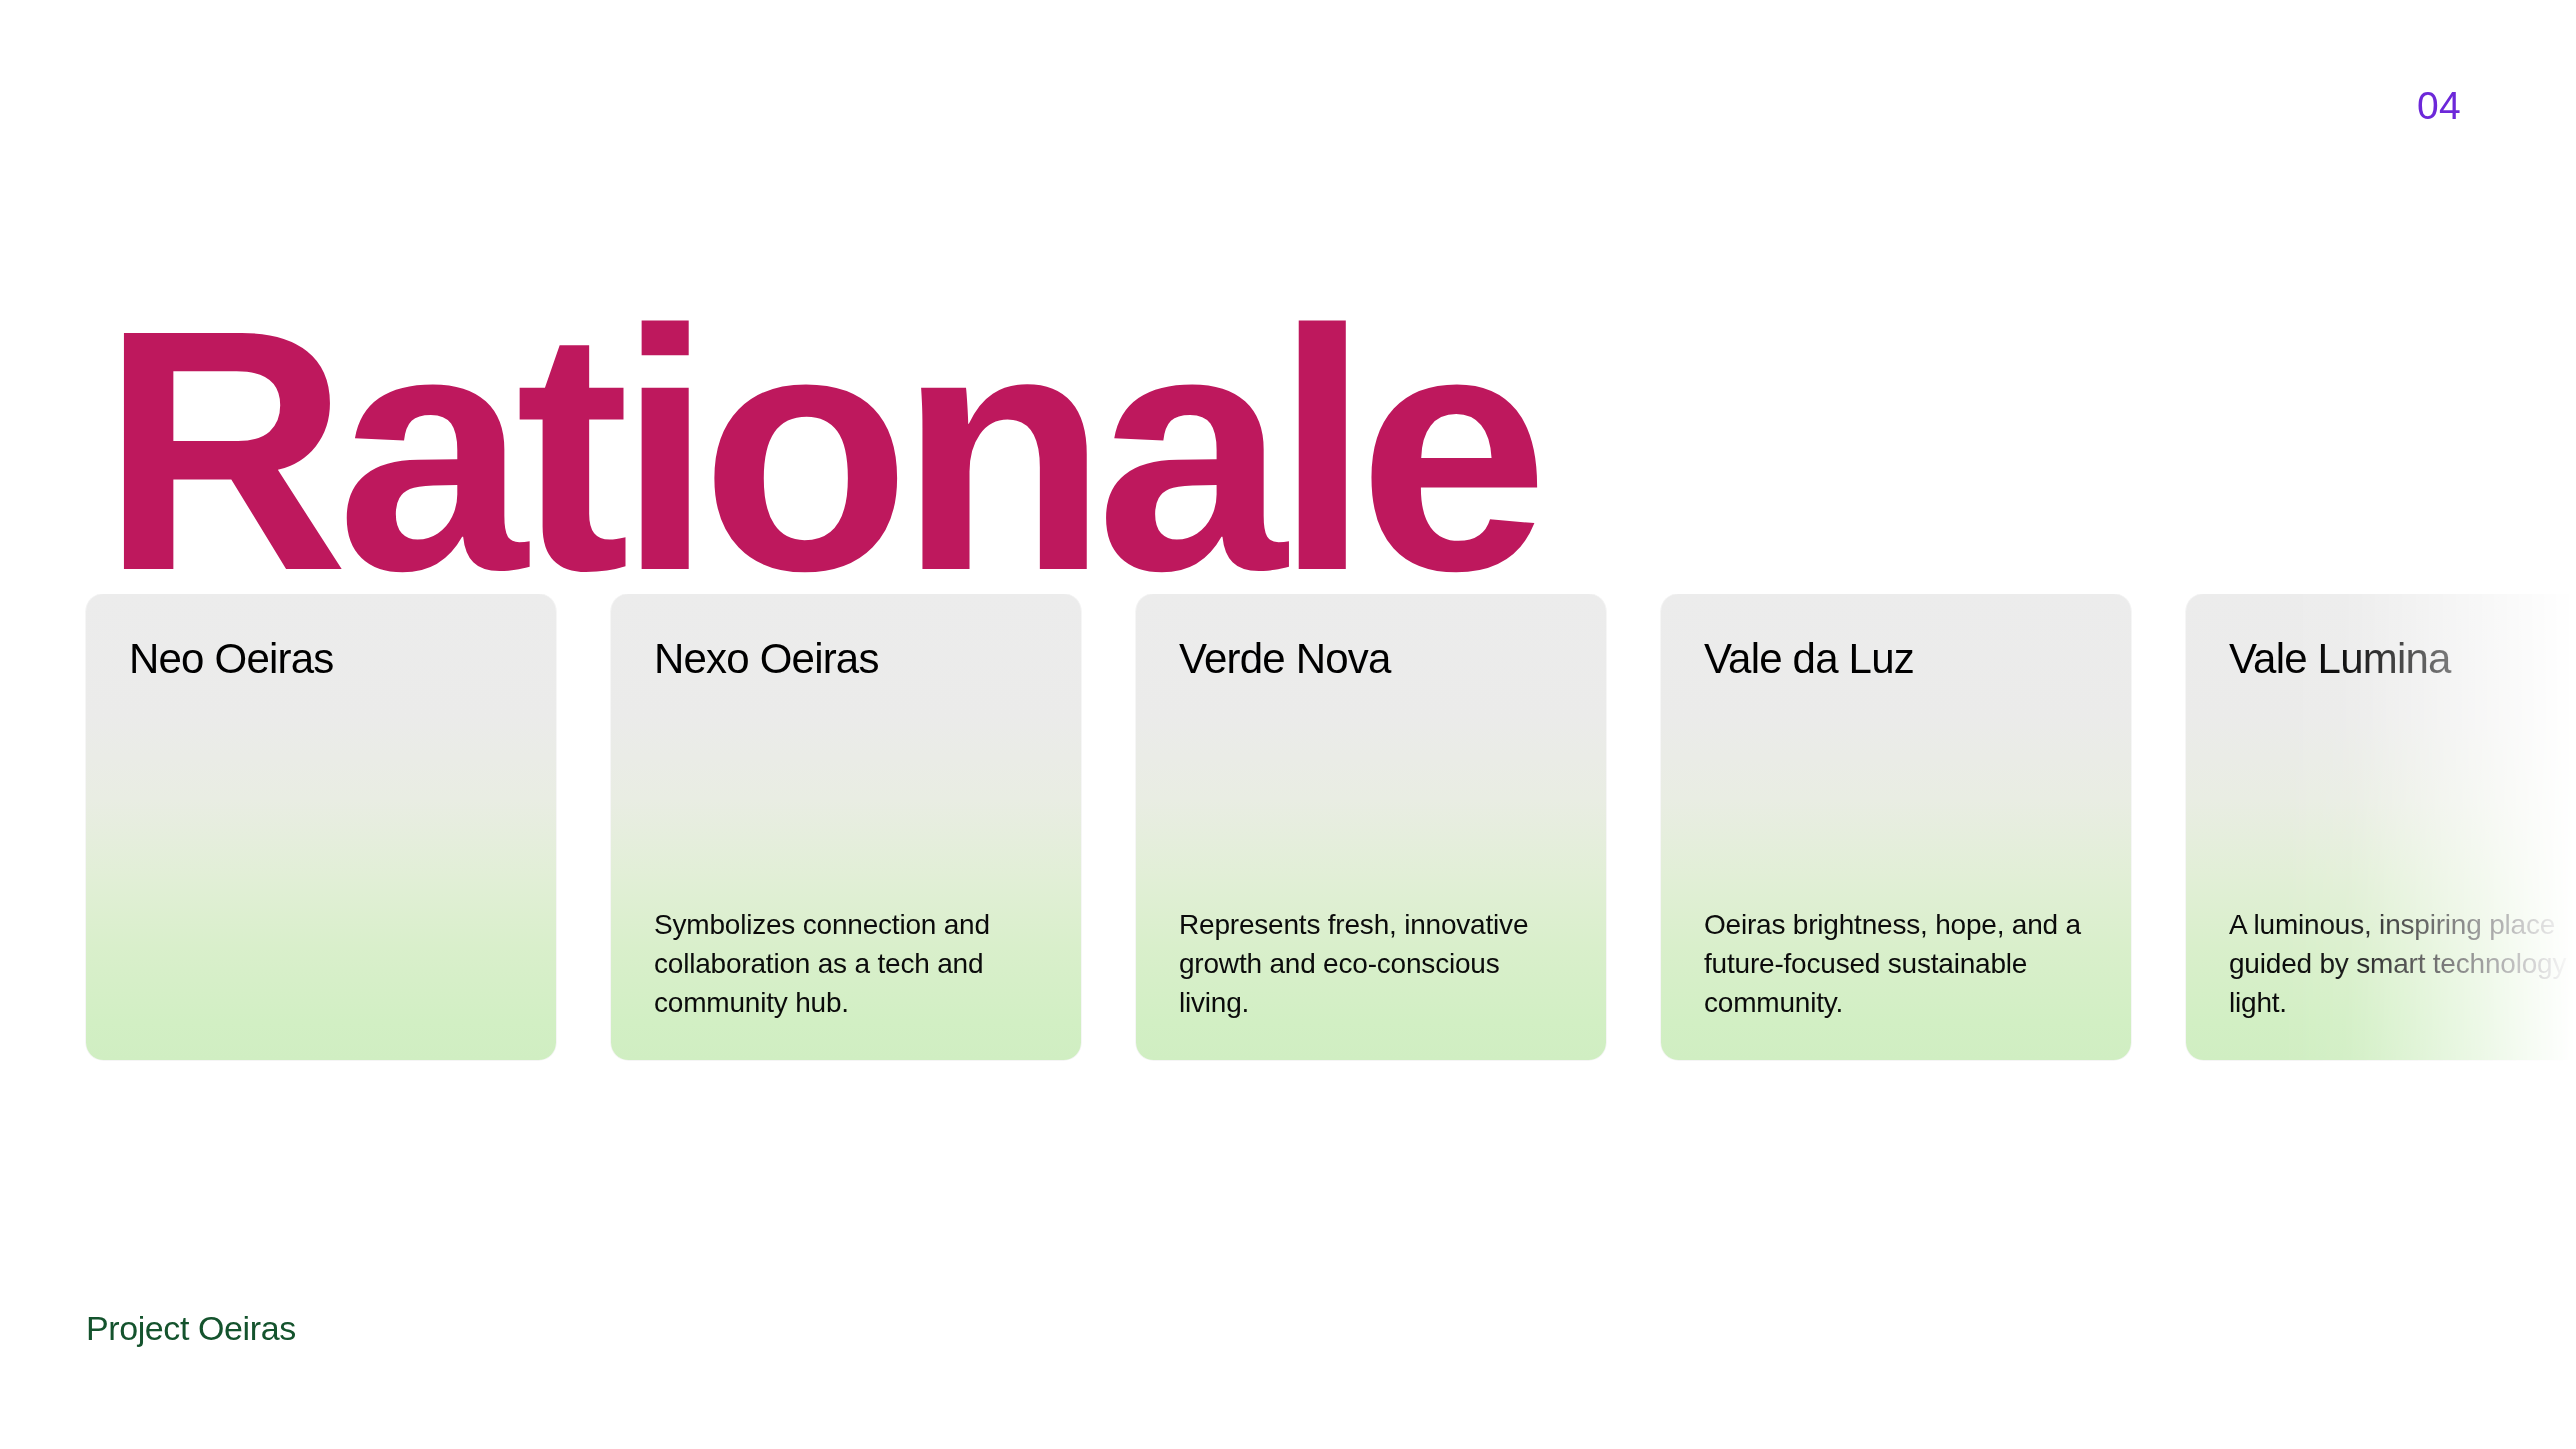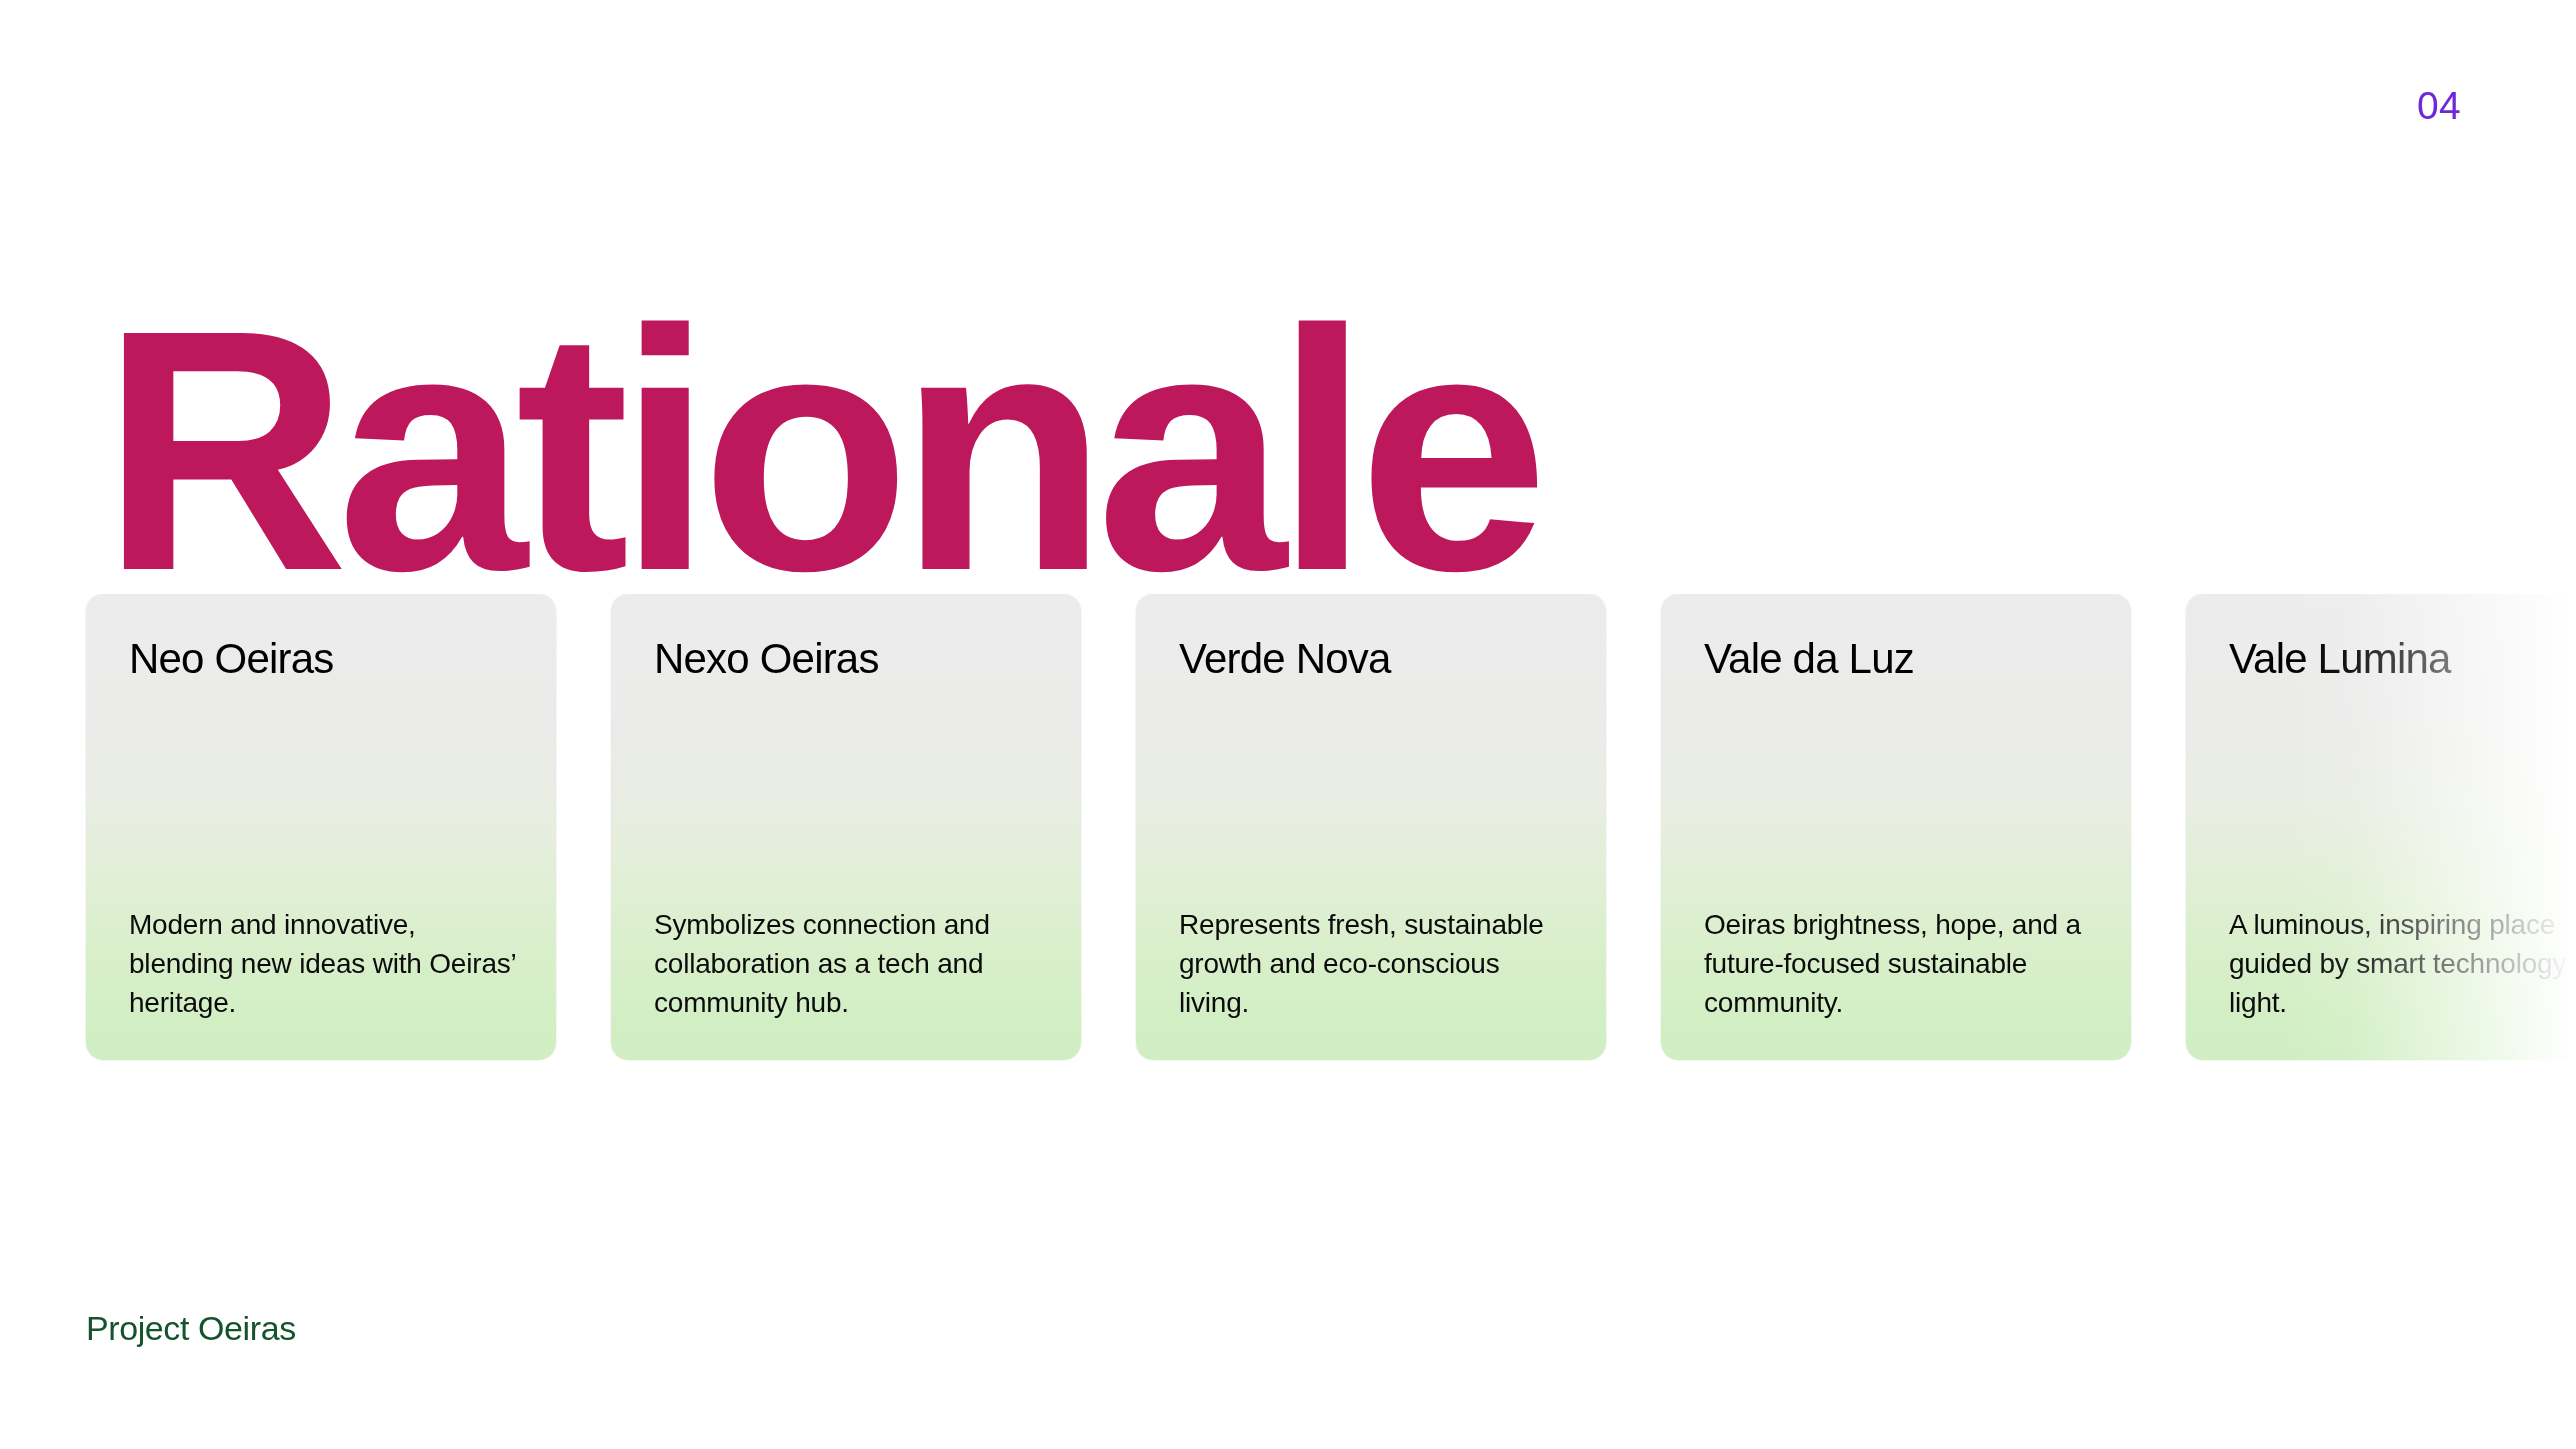--- a/index.html
+++ b/index.html
@@ -141,31 +141,30 @@
 
   <div class="page-number">04</div>
 
   <h1 class="slide-title">Rationale</h1>
 
   <div class="cards-rail">
     <div class="cards-track">
 
       <div class="card">
         <div class="card-title">Neo Oeiras</div>
-        <div class="card-desc">Modern and innovative, blending new ideas with Oeiras’ heritage.</div>
       </div>
 
       <div class="card">
         <div class="card-title">Nexo Oeiras</div>
         <div class="card-desc">Symbolizes connection and collaboration as a tech and community hub.</div>
       </div>
 
       <div class="card">
         <div class="card-title">Verde Nova</div>
-        <div class="card-desc">Represents fresh, sustainable growth and eco-conscious living.</div>
+        <div class="card-desc">Represents fresh, innovative growth and eco-conscious living.</div>
       </div>
 
       <div class="card">
         <div class="card-title">Vale da Luz</div>
         <div class="card-desc">Oeiras brightness, hope, and a future-focused sustainable community.</div>
       </div>
 
       <div class="card">
         <div class="card-title">Vale Lumina</div>
         <div class="card-desc">A luminous, inspiring place guided by smart technology and light.</div>

